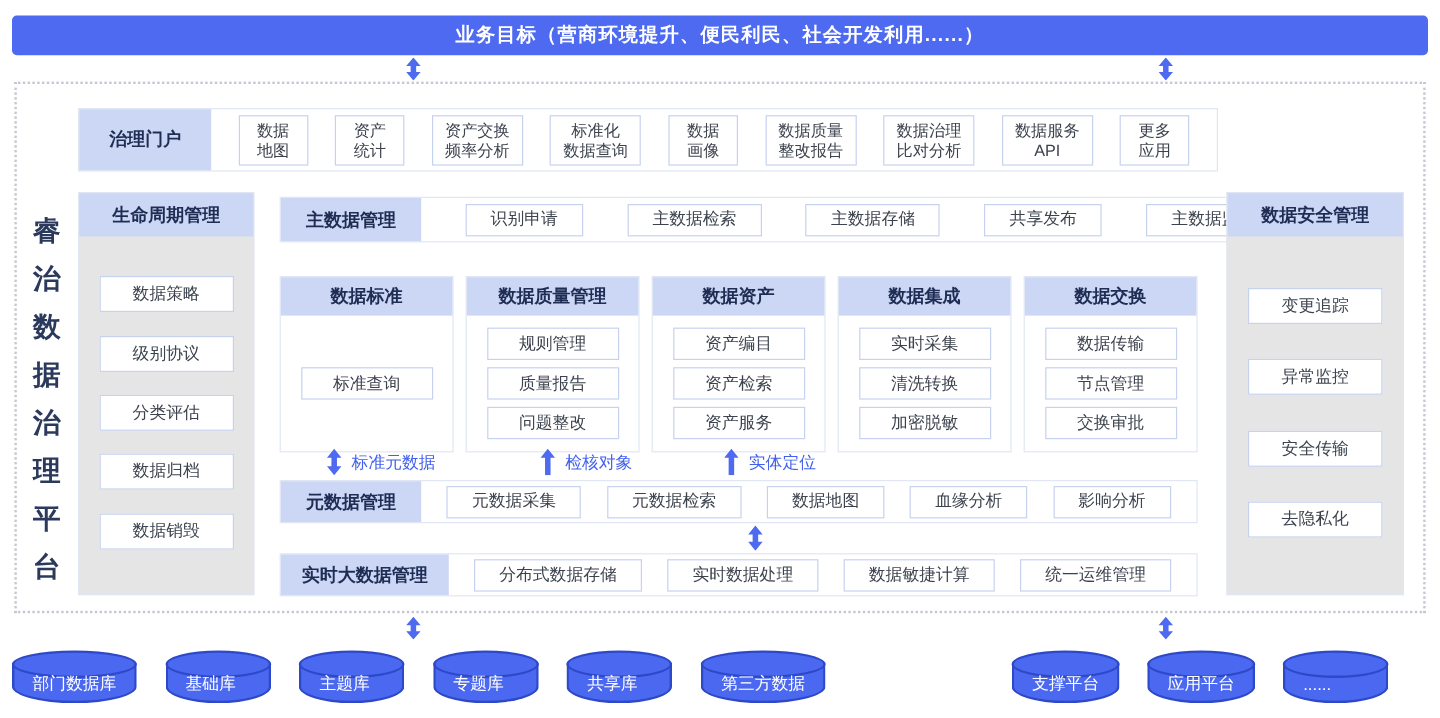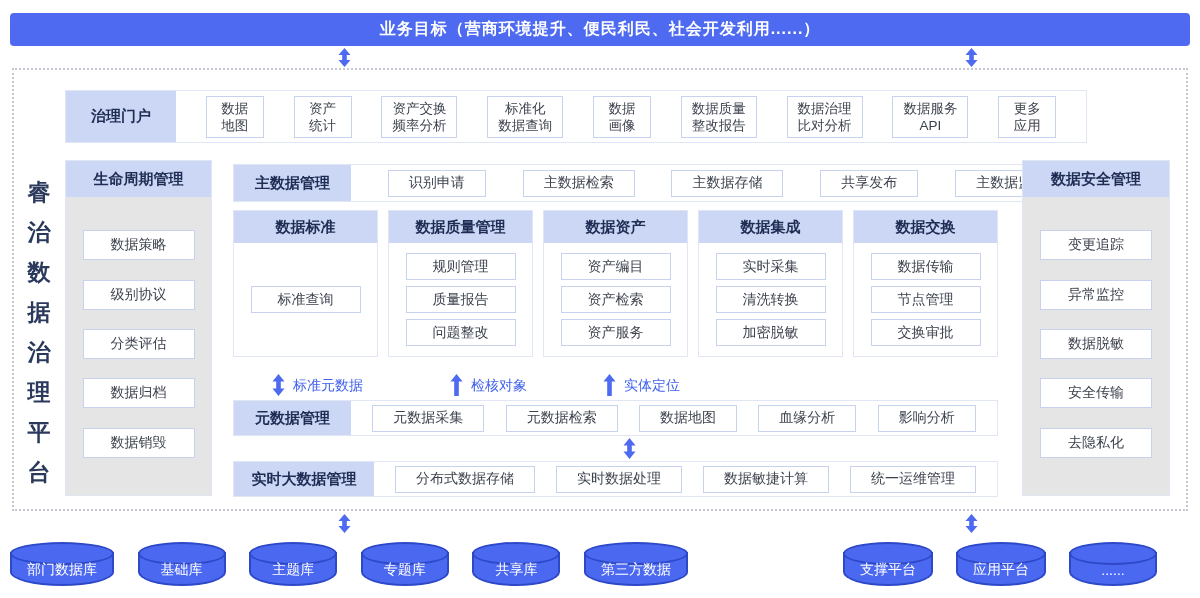--- a/index.html
+++ b/index.html
@@ -24,35 +24,35 @@
     word-break:break-all; text-align:center; }
 
   
   .hrow { position:absolute; background:#fff; border:1px solid #e0e6f4; display:flex; }
   .hrow-header { background:#ccd7f5; color:#1f2d54; font-weight:bold; font-size:15px;
     display:flex; align-items:center; justify-content:center; flex:none; }
   .hrow-items { flex:1; display:flex; align-items:center; justify-content:space-evenly; }
   .box { background:#fff; border:1px solid #c7d2ef; color:#3d434e; font-size:14px;
     display:flex; align-items:center; justify-content:center; text-align:center; }
 
-  .portal-row { left:65px; top:90px; width:1022px; height:53px; }
+  .portal-row { left:65px; top:90px; width:950px; height:53px; }
   .portal-row .hrow-header { width:110px; }
   .pitem { height:42px; min-width:58px; padding:2px 10px; font-size:13.5px;
     line-height:17px; white-space:pre-line; }
 
   .master-row { left:233px; top:164px; width:872px; height:38px; }
   .master-row .hrow-header { width:117px; }
   .meta-row { left:233px; top:400px; width:765px; height:36px; }
   .meta-row .hrow-header { width:117px; }
   .bigdata-row { left:233px; top:461px; width:765px; height:36px; }
   .bigdata-row .hrow-header { width:140px; }
   .ritem { height:27px; padding:0 20px; }
 
   
-  .cols { position:absolute; left:233px; top:210px; width:765px; height:147px;
+  .cols { position:absolute; left:233px; top:230px; width:765px; height:147px;
     display:flex; gap:10px; }
   .mcol { flex:1; background:#fff; border:1px solid #e0e6f4; display:flex; flex-direction:column; }
   .mcol-header { height:32px; background:#ccd7f5; color:#1f2d54; font-weight:bold; font-size:15px;
     display:flex; align-items:center; justify-content:center; }
   .mcol-body { flex:1; display:flex; flex-direction:column; align-items:center;
     justify-content:space-evenly; padding:4px 0; }
   .mitem { width:110px; height:27px; }
 
   
   .side-col { position:absolute; top:160px; background:#e5e5e5; border:1px solid #e0e6f4;
@@ -69,21 +69,21 @@
   .flow { position:absolute; top:374px; display:flex; align-items:center; gap:8px;
     color:#4060ed; font-size:14px; line-height:22px; }
 
   
   .cyl-zone { position:absolute; top:540px; display:flex; justify-content:space-between; }
   .db-zone { left:10px; width:678px; }
   .pf-zone { left:843px; width:314px; }
   .cyl { position:relative; margin-top:12px; height:34px; min-width:88px; padding:0 15px;
     background:#4b68f0; border:2px solid #2e49c8; border-top:none;
     border-radius:0 0 50% 50% / 0 0 14px 14px;
-    display:flex; align-items:center; justify-content:center; }
+    display:flex; align-items:center; }
   .cyl::before { content:""; position:absolute; top:-10px; left:-2px; right:-2px; height:19px;
     background:#4b68f0; border:2px solid #2e49c8; border-radius:50%; }
   .cyl span { position:relative; z-index:1; color:#fff; font-size:14px; margin-top:3px; }
 </style>
 </head>
 <body>
 
 <div class="banner">业务目标（营商环境提升、便民利民、社会开发利用......）</div>
 
 <div class="arrow" style="left:338px; top:48px;">
@@ -232,21 +232,20 @@
     <div class="box ritem">数据敏捷计算</div>
     <div class="box ritem">统一运维管理</div>
   </div>
 </div>
 
 <div class="side-col security">
   <div class="side-header">数据安全管理</div>
   <div class="side-body">
     <div class="box sitem">变更追踪</div>
     <div class="box sitem">异常监控</div>
-    <div class="box sitem">数据脱敏</div>
     <div class="box sitem">安全传输</div>
     <div class="box sitem">去隐私化</div>
   </div>
 </div>
 
 <div class="arrow" style="left:338px; top:514px;">
   <svg width="13" height="19" viewBox="0 0 13 19">
       <path d="M6.5 0 L12.5 7 H8.8 V12 H12.5 L6.5 19 L0.5 12 H4.2 V7 H0.5 Z" fill="#4d6af1"></path>
     </svg>
 </div>

